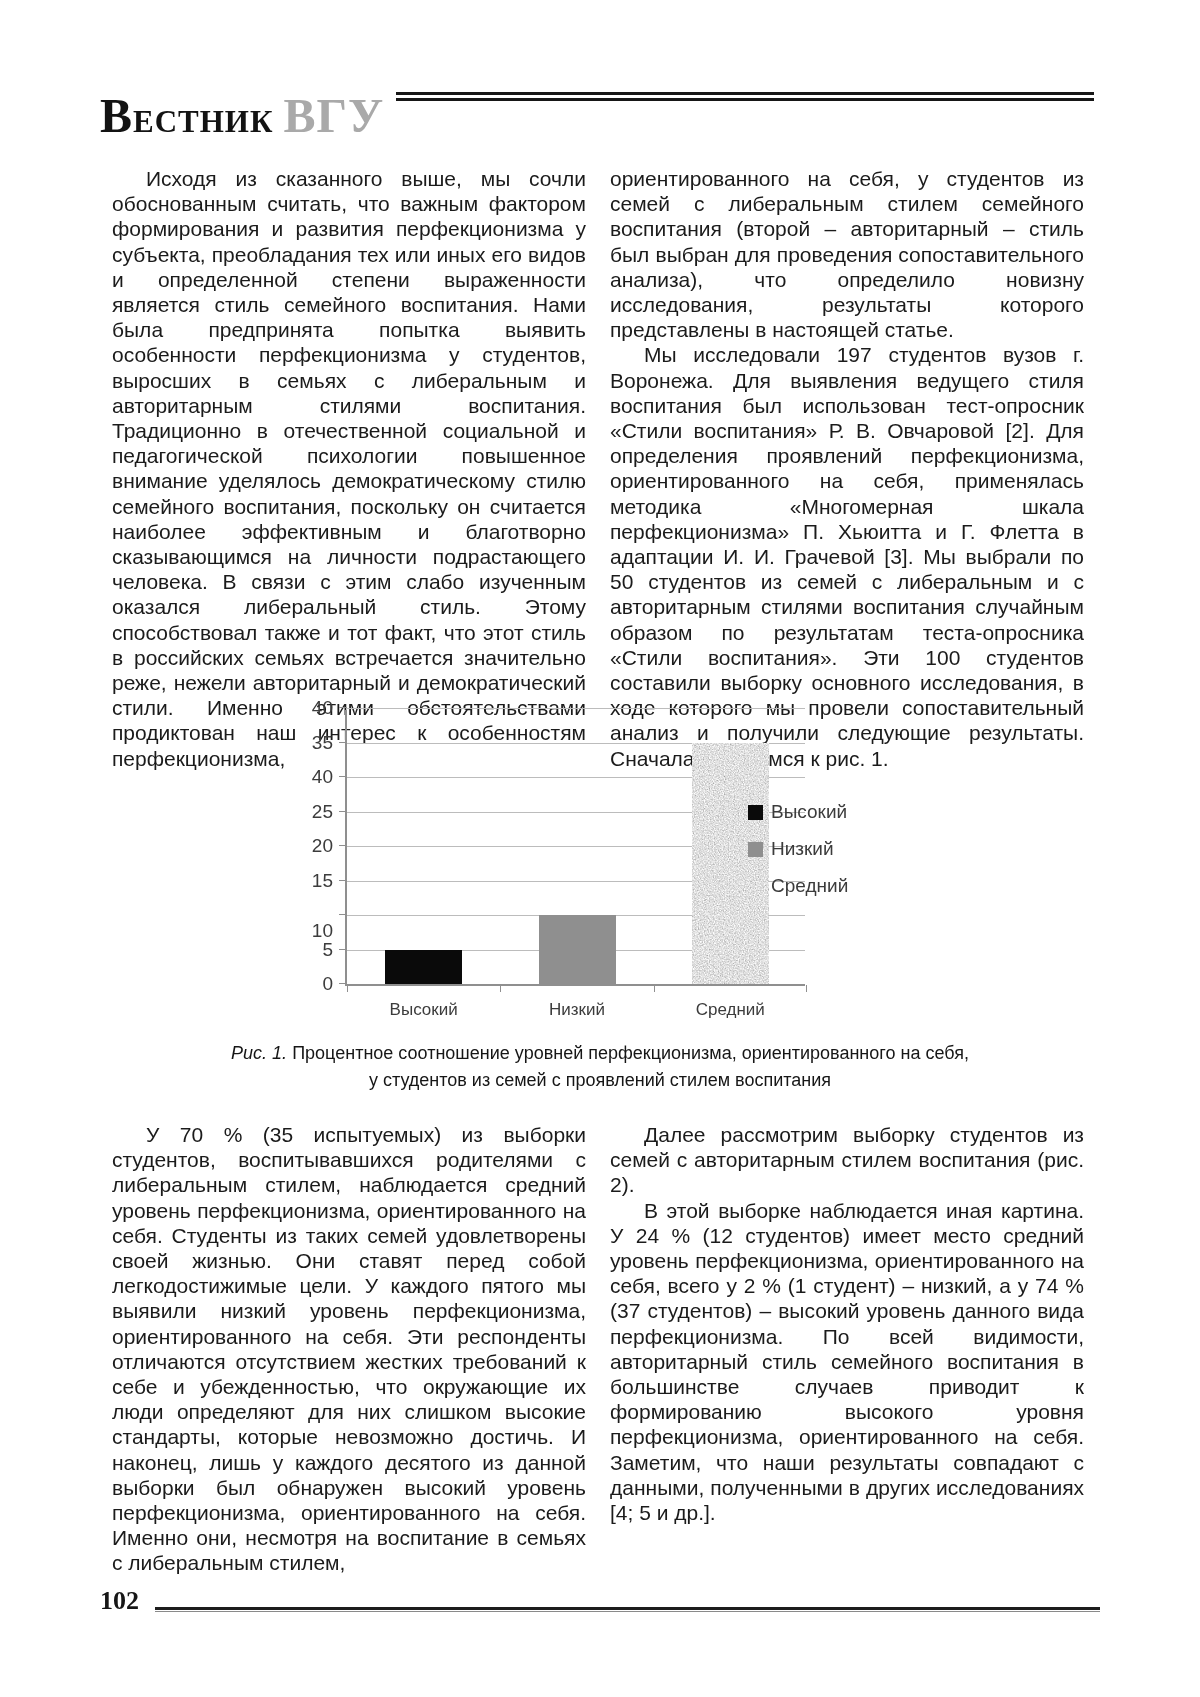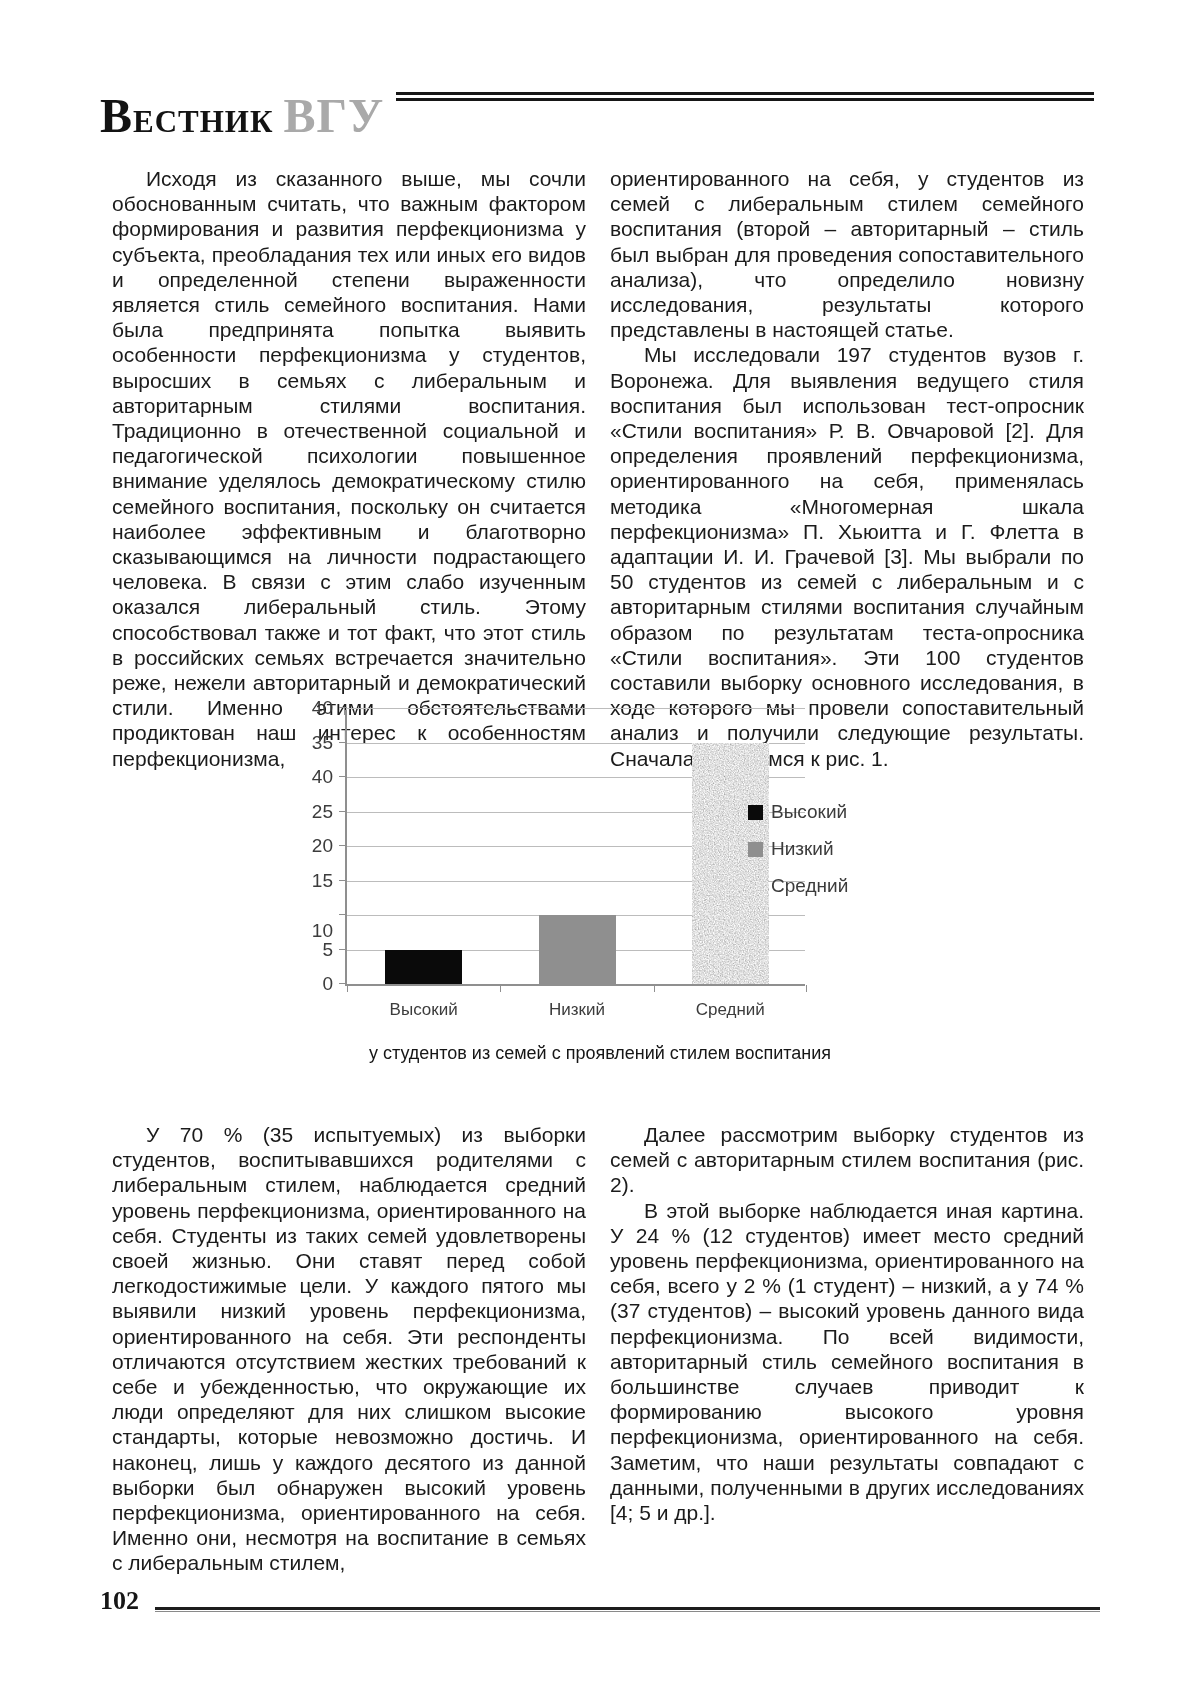--- a/index.html
+++ b/index.html
@@ -152,20 +152,21 @@
               </defs>
               <rect width="100%" height="100%" filter="url(#spk-leg2)"></rect>
             </svg>
           </span>
           <span class="legend-label">Средний</span>
         </div>
       </div>
   </div>
 
   <div class="caption">
+    <div><i>Рис. 1.</i> <span>Процентное соотношение уровней перфекционизма, ориентированного на себя,</span></div>
     <div>у студентов из семей с проявлений стилем воспитания</div>
   </div>
 
   <div class="col col-bl">
     <p class="indent">У 70 % (35 испытуемых) из выборки студентов, воспитывавшихся родителями с либеральным стилем, наблюдается средний уровень перфекционизма, ориентированного на себя. Студенты из таких семей удовлетворены своей жизнью. Они ставят перед собой легкодостижимые цели. У каждого пятого мы выявили низкий уровень перфекционизма, ориентированного на себя. Эти респонденты отличаются отсутствием жестких требований к себе и убежденностью, что окружающие их люди определяют для них слишком высокие стандарты, которые невозможно достичь. И наконец, лишь у каждого десятого из данной выборки был обнаружен высокий уровень перфекционизма, ориентированного на себя. Именно они, несмотря на воспитание в семьях с либеральным стилем,</p>
   </div>
   <div class="col col-br">
     <p class="indent">Далее рассмотрим выборку студентов из семей с авторитарным стилем воспитания (рис. 2).</p>
     <p class="indent">В этой выборке наблюдается иная картина. У 24 % (12 студентов) имеет место средний уровень перфекционизма, ориентированного на себя, всего у 2 % (1 студент) – низкий, а у 74 % (37 студентов) – высокий уровень данного вида перфекционизма. По всей видимости, авторитарный стиль семейного воспитания в большинстве случаев приводит к формированию высокого уровня перфекционизма, ориентированного на себя. Заметим, что наши результаты совпадают с данными, полученными в других исследованиях [4; 5 и др.].</p>
   </div>

